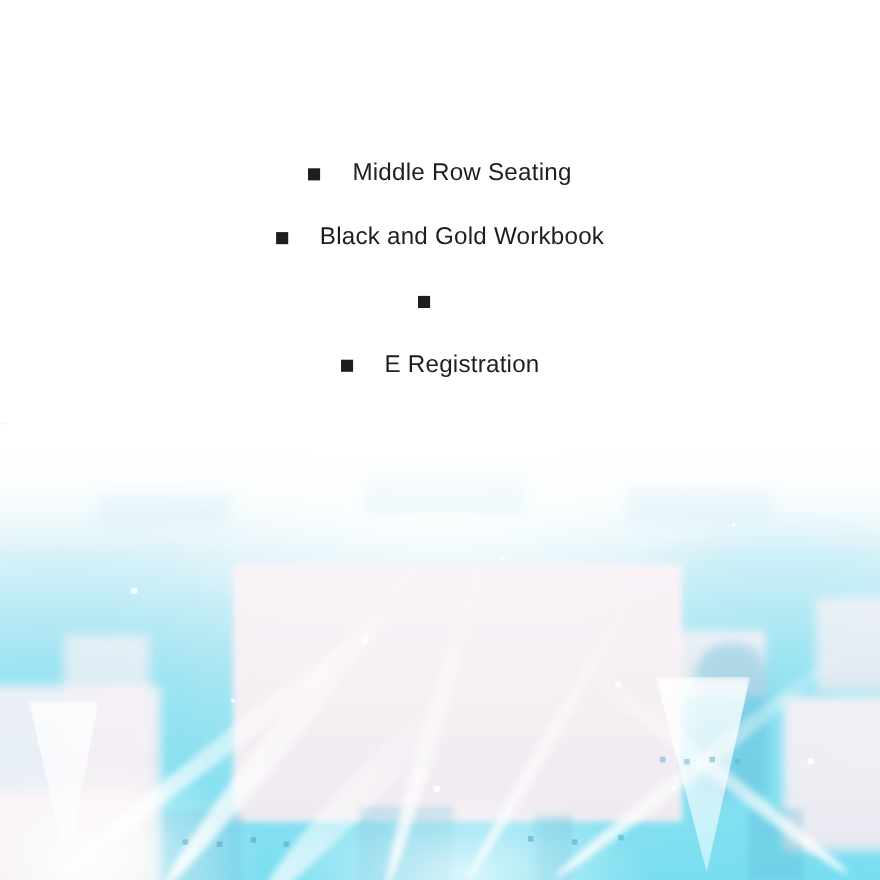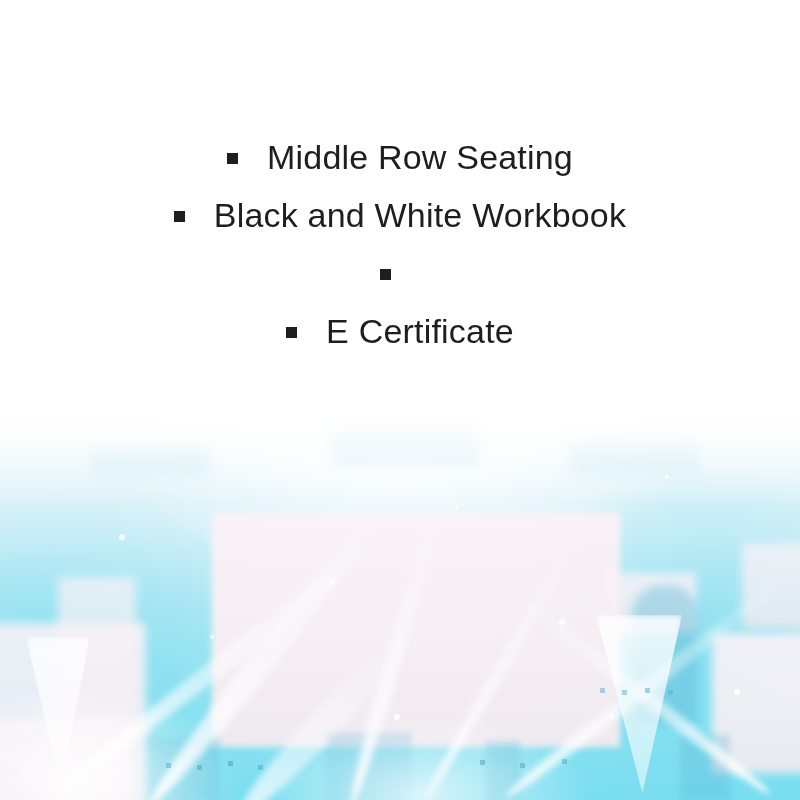--- a/index.html
+++ b/index.html
@@ -21,21 +21,21 @@
     position: absolute;
     top: 128px; left: 0; right: 0;
     list-style: none; margin: 0; padding: 0;
     z-index: 5;
   }
   .perk {
     display: flex;
     justify-content: center;
     align-items: center;
     height: 58px;
-    font-size: 34px;
+    font-size: 22px;
     letter-spacing: 0.2px;
     color: var(--text, #1e1e1e);
     white-space: nowrap;
   }
   .bullet {
     width: 11px; height: 11px;
     background: var(--bullet, #1e1e1e);
     margin-right: 29px;
     margin-top: 2px;
     flex: none;
@@ -177,28 +177,28 @@
 
 <div class="page">
 
   <ul class="perks">
     <li class="perk">
       <span class="bullet"></span>
       <span>Middle Row Seating</span>
     </li>
     <li class="perk">
       <span class="bullet"></span>
-      <span>Black and White Workbook</span>
-    </li>
-    <li class="perk">
-      <span class="bullet"></span>
-    </li>
-    <li class="perk">
-      <span class="bullet"></span>
-      <span>E Certificate</span>
+      <span>Black and Gold Workbook</span>
+    </li>
+    <li class="perk">
+      <span class="bullet"></span>
+    </li>
+    <li class="perk">
+      <span class="bullet"></span>
+      <span>E Registration</span>
     </li>
   </ul>
 
   <div class="backdrop">
     <div class="bd-base"></div>
     <div class="bd-tint-left"></div>
     <div class="bd-tint-right"></div>
     <div class="bd-glow-top"></div>
 
     <div class="truss-faint truss-1"></div>

